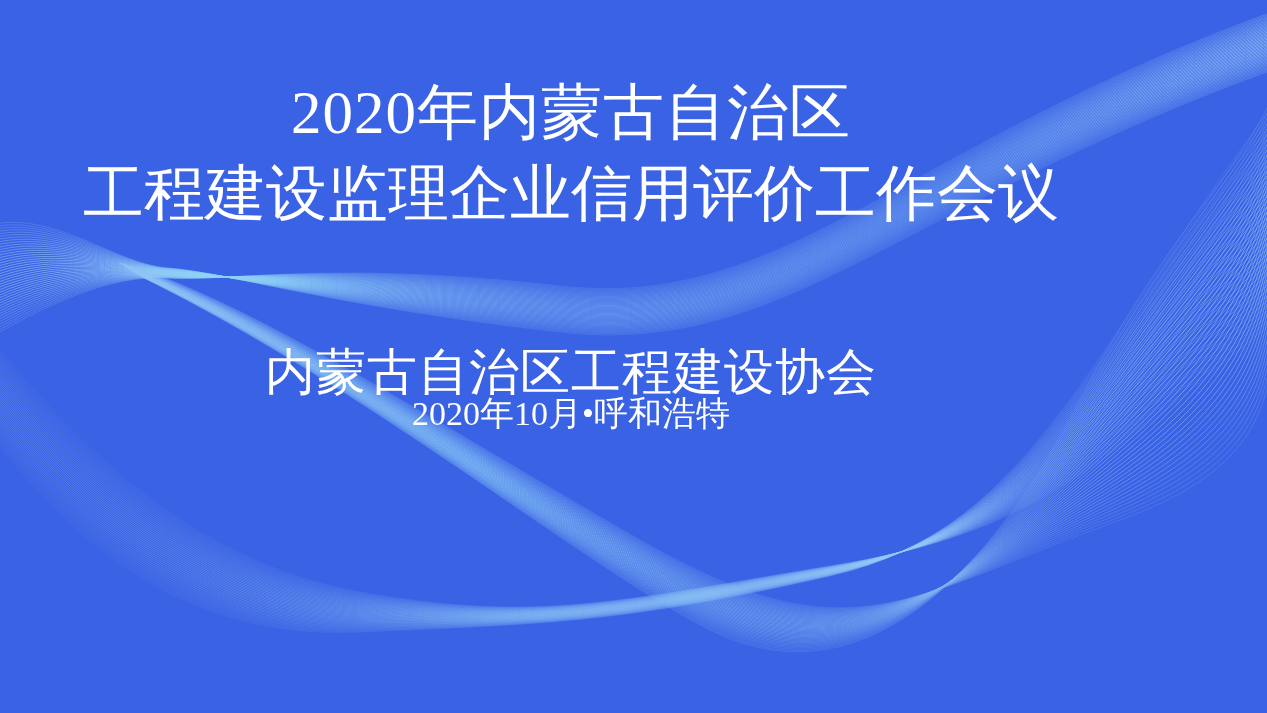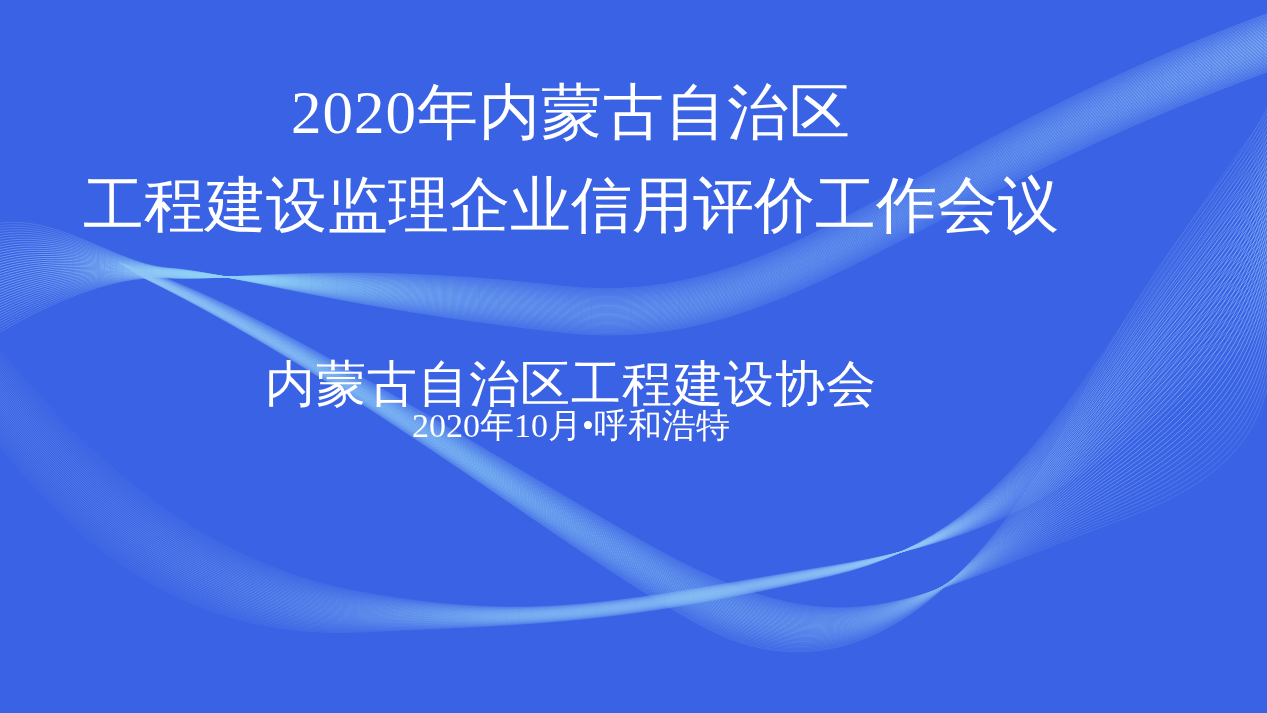--- a/index.html
+++ b/index.html
@@ -39,21 +39,21 @@
     white-space: nowrap;
     text-align: center;
     line-height: 1.0;
   }
   #title-line-1 {
     font-size: 61px;
     margin-top: 82px;
   }
   #title-line-2 {
     font-size: 61px;
-    margin-top: 32px;
+    margin-top: 20px;
     letter-spacing: 0px;
   }
   #org-name {
     color: #ffffff;
     font-size: 50px;
     font-weight: 400;
     letter-spacing: 1px;
     white-space: nowrap;
     margin-top: 123px;
     line-height: 1.0;

